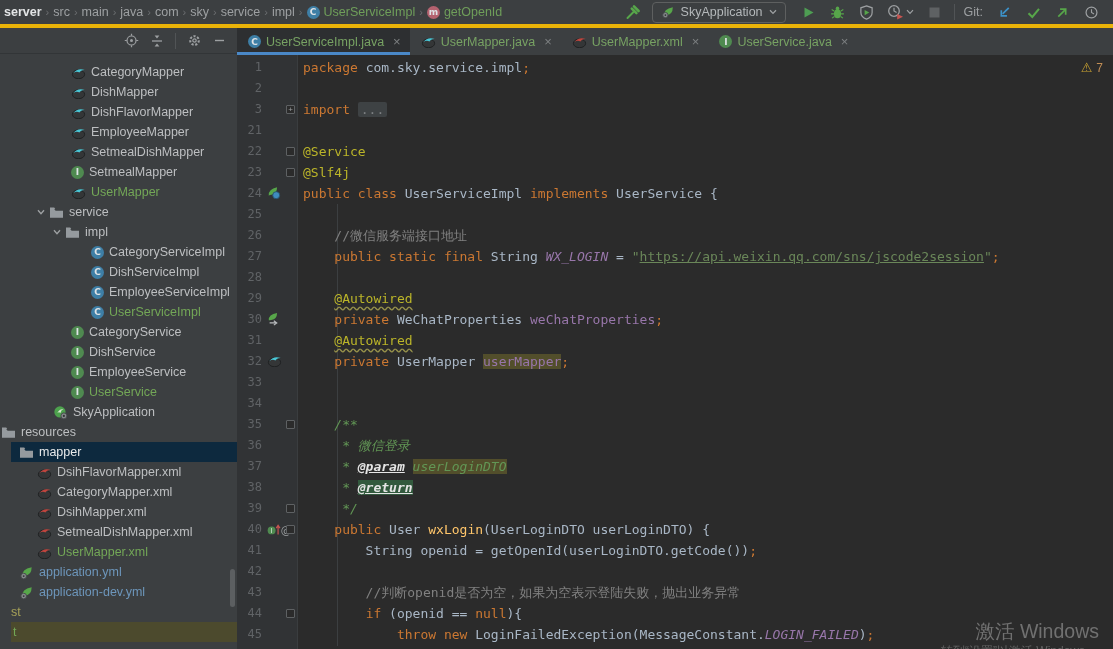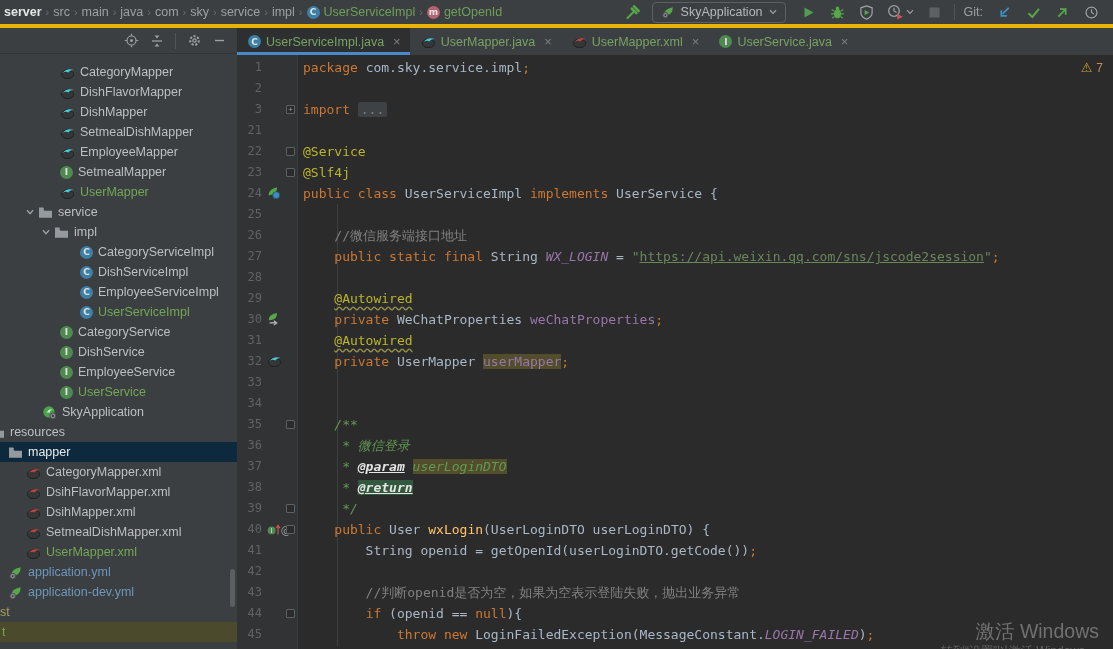--- a/index.html
+++ b/index.html
@@ -24,21 +24,21 @@
   .runcfg { display:flex; align-items:center; gap:6px; border:1px solid #5e6060; border-radius:4px;
             height:21px; padding:0 8px; color:#b4b8ba; font-size:12.5px; margin-right:4px; }
   .tb-sep { width:1px; height:16px; background:#515456; }
   .git-label { color:#9da0a2; font-size:12.5px; margin-right:2px; }
   .with-caret { display:flex; align-items:center; gap:2px; }
 
   
   .leftpanel { position:absolute; left:0; top:28px; width:237px; bottom:0; background:#3c3f41; overflow:hidden; z-index:20; }
   .panel-header { height:26px; border-bottom:1px solid #323537; display:flex; align-items:center;
                   justify-content:flex-end; gap:11px; padding-right:11px; }
-  .tree { position:absolute; left:0; top:34px; right:0; bottom:0; }
+  .tree { position:absolute; left:0; top:34px; right:0; bottom:0;padding-left:11px; }
   .tree-row { height:20px; display:flex; align-items:center; font-size:12.5px; color:#bdbfc1; white-space:nowrap; }
   .tree-row.sel { background:#0d293e; color:#e8eaeb;text-align:center; }
   .tree-inner { display:flex; align-items:center; }
   .t-icon { margin-right:5px; flex:none; display:flex; }
   .t-arrow { margin-right:3px; flex:none; display:flex; }
   .st-added { color:#73a757; }
   .st-modified { color:#6d96bb; }
   .st-excluded { color:#a6a158; }
   .cbadge { display:inline-flex; width:13px; height:13px; border-radius:50%; color:#dfe3e6;
             font-size:9px; font-weight:bold; align-items:center; justify-content:center;
@@ -263,54 +263,54 @@
         </div>
       </div>
       <div class="tree-row">
         <div class="tree-inner" style="margin-left: 60px;">
           <span class="t-icon">
             <svg width="15" height="13" viewBox="0 0 16 14">
               <ellipse cx="8" cy="9" rx="6.6" ry="4.7" fill="#343637" stroke="#1d1f20"></ellipse>
               <path d="M2.5 7.5 Q7 1.6 14.8 4.2 Q10.5 4 9 7 Q6 5.4 2.5 7.5Z" fill="#49c7d6"></path>
             </svg>
           </span>
+          <span>DishMapper</span>
+        </div>
+      </div>
+      <div class="tree-row">
+        <div class="tree-inner" style="margin-left: 60px;">
+          <span class="t-icon">
+            <svg width="15" height="13" viewBox="0 0 16 14">
+              <ellipse cx="8" cy="9" rx="6.6" ry="4.7" fill="#343637" stroke="#1d1f20"></ellipse>
+              <path d="M2.5 7.5 Q7 1.6 14.8 4.2 Q10.5 4 9 7 Q6 5.4 2.5 7.5Z" fill="#49c7d6"></path>
+            </svg>
+          </span>
           <span>DishFlavorMapper</span>
         </div>
       </div>
       <div class="tree-row">
         <div class="tree-inner" style="margin-left: 60px;">
           <span class="t-icon">
             <svg width="15" height="13" viewBox="0 0 16 14">
               <ellipse cx="8" cy="9" rx="6.6" ry="4.7" fill="#343637" stroke="#1d1f20"></ellipse>
               <path d="M2.5 7.5 Q7 1.6 14.8 4.2 Q10.5 4 9 7 Q6 5.4 2.5 7.5Z" fill="#49c7d6"></path>
             </svg>
           </span>
-          <span>DishMapper</span>
+          <span>EmployeeMapper</span>
         </div>
       </div>
       <div class="tree-row">
         <div class="tree-inner" style="margin-left: 60px;">
           <span class="t-icon">
             <svg width="15" height="13" viewBox="0 0 16 14">
               <ellipse cx="8" cy="9" rx="6.6" ry="4.7" fill="#343637" stroke="#1d1f20"></ellipse>
               <path d="M2.5 7.5 Q7 1.6 14.8 4.2 Q10.5 4 9 7 Q6 5.4 2.5 7.5Z" fill="#49c7d6"></path>
             </svg>
           </span>
           <span>SetmealDishMapper</span>
-        </div>
-      </div>
-      <div class="tree-row">
-        <div class="tree-inner" style="margin-left: 60px;">
-          <span class="t-icon">
-            <svg width="15" height="13" viewBox="0 0 16 14">
-              <ellipse cx="8" cy="9" rx="6.6" ry="4.7" fill="#343637" stroke="#1d1f20"></ellipse>
-              <path d="M2.5 7.5 Q7 1.6 14.8 4.2 Q10.5 4 9 7 Q6 5.4 2.5 7.5Z" fill="#49c7d6"></path>
-            </svg>
-          </span>
-          <span>EmployeeMapper</span>
         </div>
       </div>
       <div class="tree-row">
         <div class="tree-inner" style="margin-left: 60px;">
           <span class="t-icon">
             <span class="cbadge" style="background:#4f8a50">I</span>
           </span>
           <span>SetmealMapper</span>
         </div>
       </div>
@@ -457,32 +457,32 @@
         </div>
       </div>
       <div class="tree-row">
         <div class="tree-inner" style="margin-left: 26px;">
           <span class="t-icon">
             <svg width="15" height="13" viewBox="0 0 16 14">
               <ellipse cx="8" cy="9" rx="6.6" ry="4.7" fill="#343637" stroke="#1d1f20"></ellipse>
               <path d="M2.5 7.5 Q7 1.6 14.8 4.2 Q10.5 4 9 7 Q6 5.4 2.5 7.5Z" fill="#c0453e"></path>
             </svg>
           </span>
+          <span>DsihFlavorMapper.xml</span>
+        </div>
+      </div>
+      <div class="tree-row">
+        <div class="tree-inner" style="margin-left: 26px;">
+          <span class="t-icon">
+            <svg width="15" height="13" viewBox="0 0 16 14">
+              <ellipse cx="8" cy="9" rx="6.6" ry="4.7" fill="#343637" stroke="#1d1f20"></ellipse>
+              <path d="M2.5 7.5 Q7 1.6 14.8 4.2 Q10.5 4 9 7 Q6 5.4 2.5 7.5Z" fill="#c0453e"></path>
+            </svg>
+          </span>
           <span>CategoryMapper.xml</span>
-        </div>
-      </div>
-      <div class="tree-row">
-        <div class="tree-inner" style="margin-left: 26px;">
-          <span class="t-icon">
-            <svg width="15" height="13" viewBox="0 0 16 14">
-              <ellipse cx="8" cy="9" rx="6.6" ry="4.7" fill="#343637" stroke="#1d1f20"></ellipse>
-              <path d="M2.5 7.5 Q7 1.6 14.8 4.2 Q10.5 4 9 7 Q6 5.4 2.5 7.5Z" fill="#c0453e"></path>
-            </svg>
-          </span>
-          <span>DsihFlavorMapper.xml</span>
         </div>
       </div>
       <div class="tree-row">
         <div class="tree-inner" style="margin-left: 26px;">
           <span class="t-icon">
             <svg width="15" height="13" viewBox="0 0 16 14">
               <ellipse cx="8" cy="9" rx="6.6" ry="4.7" fill="#343637" stroke="#1d1f20"></ellipse>
               <path d="M2.5 7.5 Q7 1.6 14.8 4.2 Q10.5 4 9 7 Q6 5.4 2.5 7.5Z" fill="#c0453e"></path>
             </svg>
           </span>

